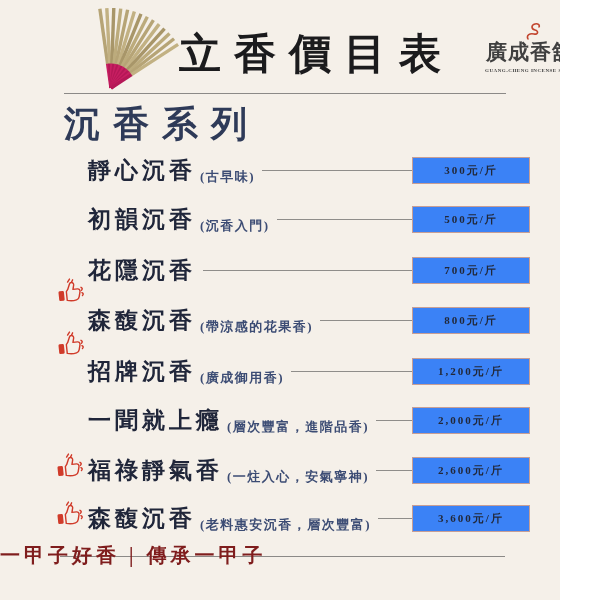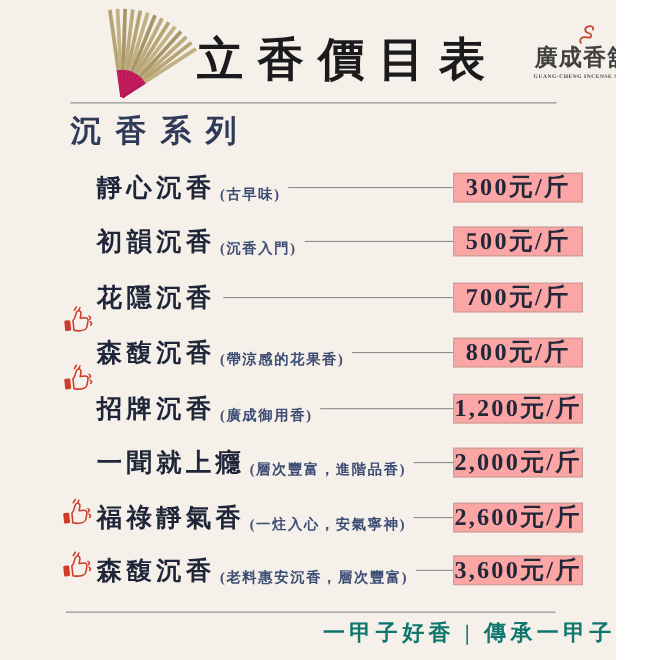--- a/index.html
+++ b/index.html
@@ -18,53 +18,53 @@
   .logo{position:absolute;left:466px;top:24px;width:108px;text-align:right;color:#404040;}
   .logo-smoke{position:absolute;top:-2px;left:56px;}
   .logo-cn{margin-top:14px;font-size:21px;font-weight:700;letter-spacing:1px;white-space:nowrap;}
   .logo-en{margin-top:2px;font-size:5px;font-weight:700;letter-spacing:.5px;white-space:nowrap;}
   .divider{position:absolute;height:0;border-top:1px solid #8b8987;}
   .divider.top{left:64px;right:54px;top:93px;}
   .divider.bottom{left:60px;right:55px;top:556px;}
   
   .section-title{
     position:absolute;left:64px;top:100px;margin:0;
-    font-size:28px;font-weight:700;color:#2e3a58;letter-spacing:13px;white-space:nowrap;
+    font-size:36px;font-weight:700;color:#2e3a58;letter-spacing:13px;white-space:nowrap;
   }
   
   .rows{position:absolute;left:56px;top:153px;width:474px;height:400px;}
   .row{
     position:absolute;left:0;right:0;height:34px;
     display:flex;align-items:center;padding-left:32px;box-sizing:border-box;
   }
   .row.has-thumb{padding-left:0;}
   .r1{top:0}.r2{top:49px}.r3{top:100px}.r4{top:150px}
   .r5{top:201px}.r6{top:250px}.r7{top:300px}.r8{top:348px}
   .name{
     font-size:23px;font-weight:700;color:#20263a;
     letter-spacing:4px;white-space:nowrap;flex:0 0 auto;
   }
   .desc{
     font-size:13px;font-weight:700;color:#3c4c74;
     letter-spacing:1.5px;white-space:nowrap;margin-left:4px;padding-top:3px;flex:0 0 auto;margin-top:11px;
   }
   .leader{flex:1 1 auto;height:0;border-top:1.5px solid #8f8d8a;margin-left:7px;}
   .price-box{
-    flex:0 0 116px;height:25px;border:1.2px solid #c79e95;background:#fca5a5;
+    flex:0 0 116px;height:25px;border:1.2px solid #c79e95;background:#3b82f6;
     display:flex;align-items:center;justify-content:center;
-    font-size:22px;font-weight:600;color:#222839;letter-spacing:2px;white-space:nowrap;
+    font-size:11px;font-weight:600;color:#222839;letter-spacing:2px;white-space:nowrap;
   }
   .thumb{width:30px;height:27px;flex:0 0 30px;margin-right:2px;transform:translateY(-5px) rotate(-6deg);}
   .thumb-float{position:absolute;width:30px;height:27px;transform:rotate(-6deg);}
   .thumb-a{left:1px;top:124px;}
   .thumb-b{left:1px;top:177px;}
   
   .footer{
-    position:absolute;left:0;right:0;top:562px;text-align:right;
-    font-size:20px;font-weight:700;color:#0f766e;letter-spacing:4px;
+    position:absolute;left:0;right:0;top:542px;text-align:left;
+    font-size:20px;font-weight:700;color:#7f1d1d;letter-spacing:4px;
   }
   .hidden-defs{position:absolute;width:0;height:0;overflow:hidden;}
 </style>
 </head>
 <body>
 
 <svg class="hidden-defs" aria-hidden="true">
   <symbol id="thumb-sym" viewBox="0 0 34 30">
     <g stroke="#d03b2a" fill="none" stroke-width="1.6" stroke-linecap="round" stroke-linejoin="round">
       <path d="M13 5 L15.5 1.8 M17.5 5.5 L19 3"></path>

